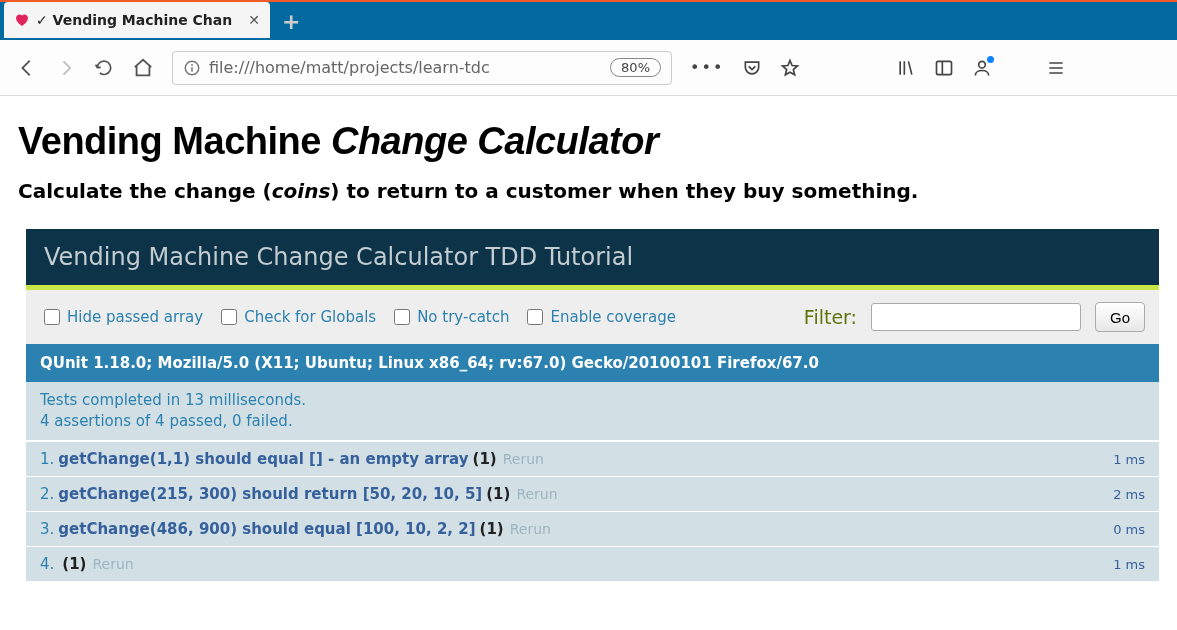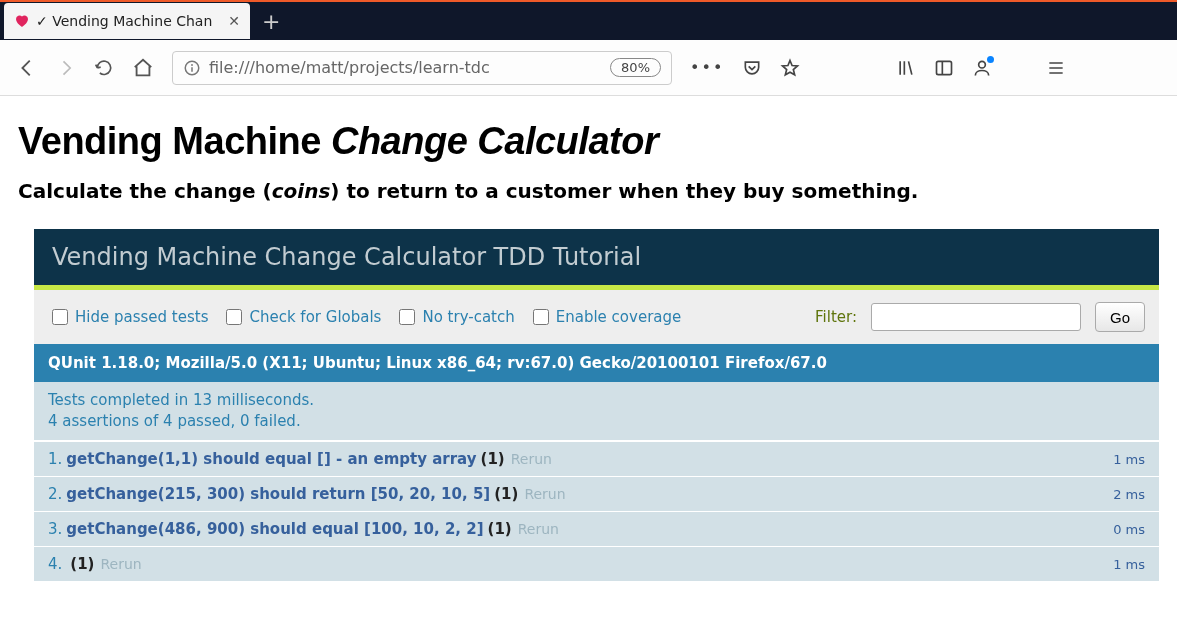--- a/index.html
+++ b/index.html
@@ -1,19 +1,19 @@
 <!DOCTYPE html>
 <html><head>
 <meta charset="utf-8">
 <style>
   * { box-sizing: border-box; }
   body { margin: 0; font-family: "DejaVu Sans", Arial, sans-serif; background: #fff; width: 1177px; }
   
   
-  .tab-bar { background: #0f172a; height: 40px; display: flex; align-items: center; padding-left: 4px; border-top: 2px solid #ef5a29; }
+  .tab-bar { background: #0369a1; height: 40px; display: flex; align-items: flex-start; padding-left: 4px; border-top: 2px solid #ef5a29; font-weight: bold; }
   .tab { background: #f5f5f5; height: 36px; display: flex; align-items: center; padding: 0 10px; border-top-left-radius: 4px; border-top-right-radius: 4px; max-width: 300px; gap: 6px; font-size: 14px; color: #222; }
   .tab-favicon { width: 16px; height: 16px; }
   .tab-close { margin-left: 10px; color: #555; cursor: pointer; }
   .newtab { color: #ccc; font-size: 22px; padding: 0 12px; cursor: pointer; align-self: center; }
   
   .toolbar { background: #fdfdfd; height: 56px; display: flex; align-items: center; padding: 0 16px; gap: 18px; border-bottom: 1px solid #ddd; }
   .nav-btn { color: #555; cursor: pointer; display: flex; align-items: center; }
   .nav-btn.disabled { color: #bbb; }
   .urlbar { flex: 1; display: flex; align-items: center; border: 1px solid #ccc; border-radius: 4px; height: 34px; padding: 0 10px; max-width: 500px; gap: 8px; color: #666; font-size: 16px; overflow: hidden; white-space: nowrap; }
   .zoom-badge { border: 1px solid #888; border-radius: 12px; padding: 1px 10px; font-size: 13px; color: #444; margin-left: auto; }
@@ -21,28 +21,28 @@
   .tb-gap { width: 60px; }
   
   
   .page { padding: 18px; }
   h1 { font-family: Verdana, sans-serif; font-size: 38px; font-weight: 800; margin: 6px 0 16px; letter-spacing: -0.5px; }
   h1 .ital { font-style: italic; }
   .subtitle { font-size: 20px; font-weight: 700; margin-bottom: 26px; }
   .subtitle .ital { font-style: italic; }
   
   
-  .qunit { margin: 0 0 0 16px; }
+  .qunit { margin: 0 0 0 8px; }
   .qunit-header { background: #0d3349; color: #c2ccd1; font-size: 24px; padding: 14px 18px; font-weight: 400; }
   .qunit-accent { height: 5px; background: #c6e746; }
   .qunit-toolbar { background: #eee; padding: 12px 14px; display: flex; align-items: center; gap: 14px; color: #2b81af; font-size: 15px; }
   .qunit-toolbar label { display: flex; align-items: center; gap: 4px; cursor: pointer; }
   .qunit-toolbar input[type=checkbox] { width: 16px; height: 16px; }
   .qunit-toolbar .spacer { flex: 1; }
-  .filter-label { color: #5e740b; font-size: 15px; }
+  .filter-label { color: #5e740b; font-size: 19px; }
   .filter-input { height: 28px; width: 210px; border: 1px solid #aaa; border-radius: 3px; background: #fff; padding: 0 6px; }
   .go-btn { height: 30px; padding: 0 14px; border: 1px solid #aaa; background: linear-gradient(#fff,#e7e7e7); border-radius: 4px; cursor: pointer; font-size: 15px; }
   
   .qunit-ua { background: #2b81af; color: #fff; font-size: 15px; font-weight: 700; padding: 10px 14px; }
   .qunit-result { background: #d2e0e6; color: #2b81af; font-size: 15px; padding: 8px 14px; line-height: 1.4; border-bottom: 1px solid #fff; }
   
   .test-row { background: #d2e0e6; border-top: 1px solid #fff; padding: 8px 14px; display: flex; align-items: baseline; font-size: 15px; }
   .test-num { color: #2b81af; margin-right: 4px; }
   .test-name { color: #36609c; font-weight: 700; }
   .test-count { color: #222; font-weight: 700; margin-left: 4px; }
@@ -149,21 +149,21 @@
   <div class="subtitle">
     <span>Calculate the change (</span><span class="ital">coins</span><span>) to return to a customer when they buy something.</span>
   </div>
 
   <div class="qunit">
     <div class="qunit-header">Vending Machine Change Calculator TDD Tutorial</div>
     <div class="qunit-accent"></div>
     <div class="qunit-toolbar">
       <label>
           <input type="checkbox" style="">
-          <span>Hide passed tests</span>
+          <span>Hide passed array</span>
         </label>
       <label>
           <input type="checkbox" style="">
           <span>Check for Globals</span>
         </label>
       <label>
           <input type="checkbox" style="">
           <span>No try-catch</span>
         </label>
       <label>

